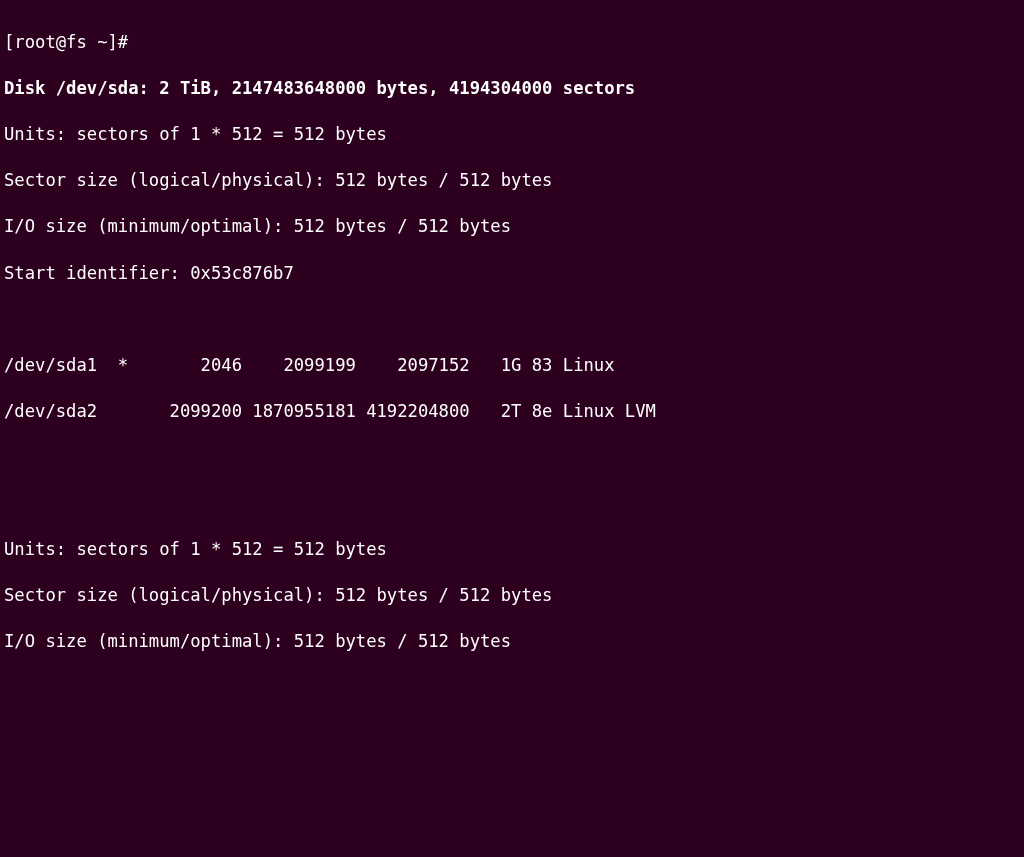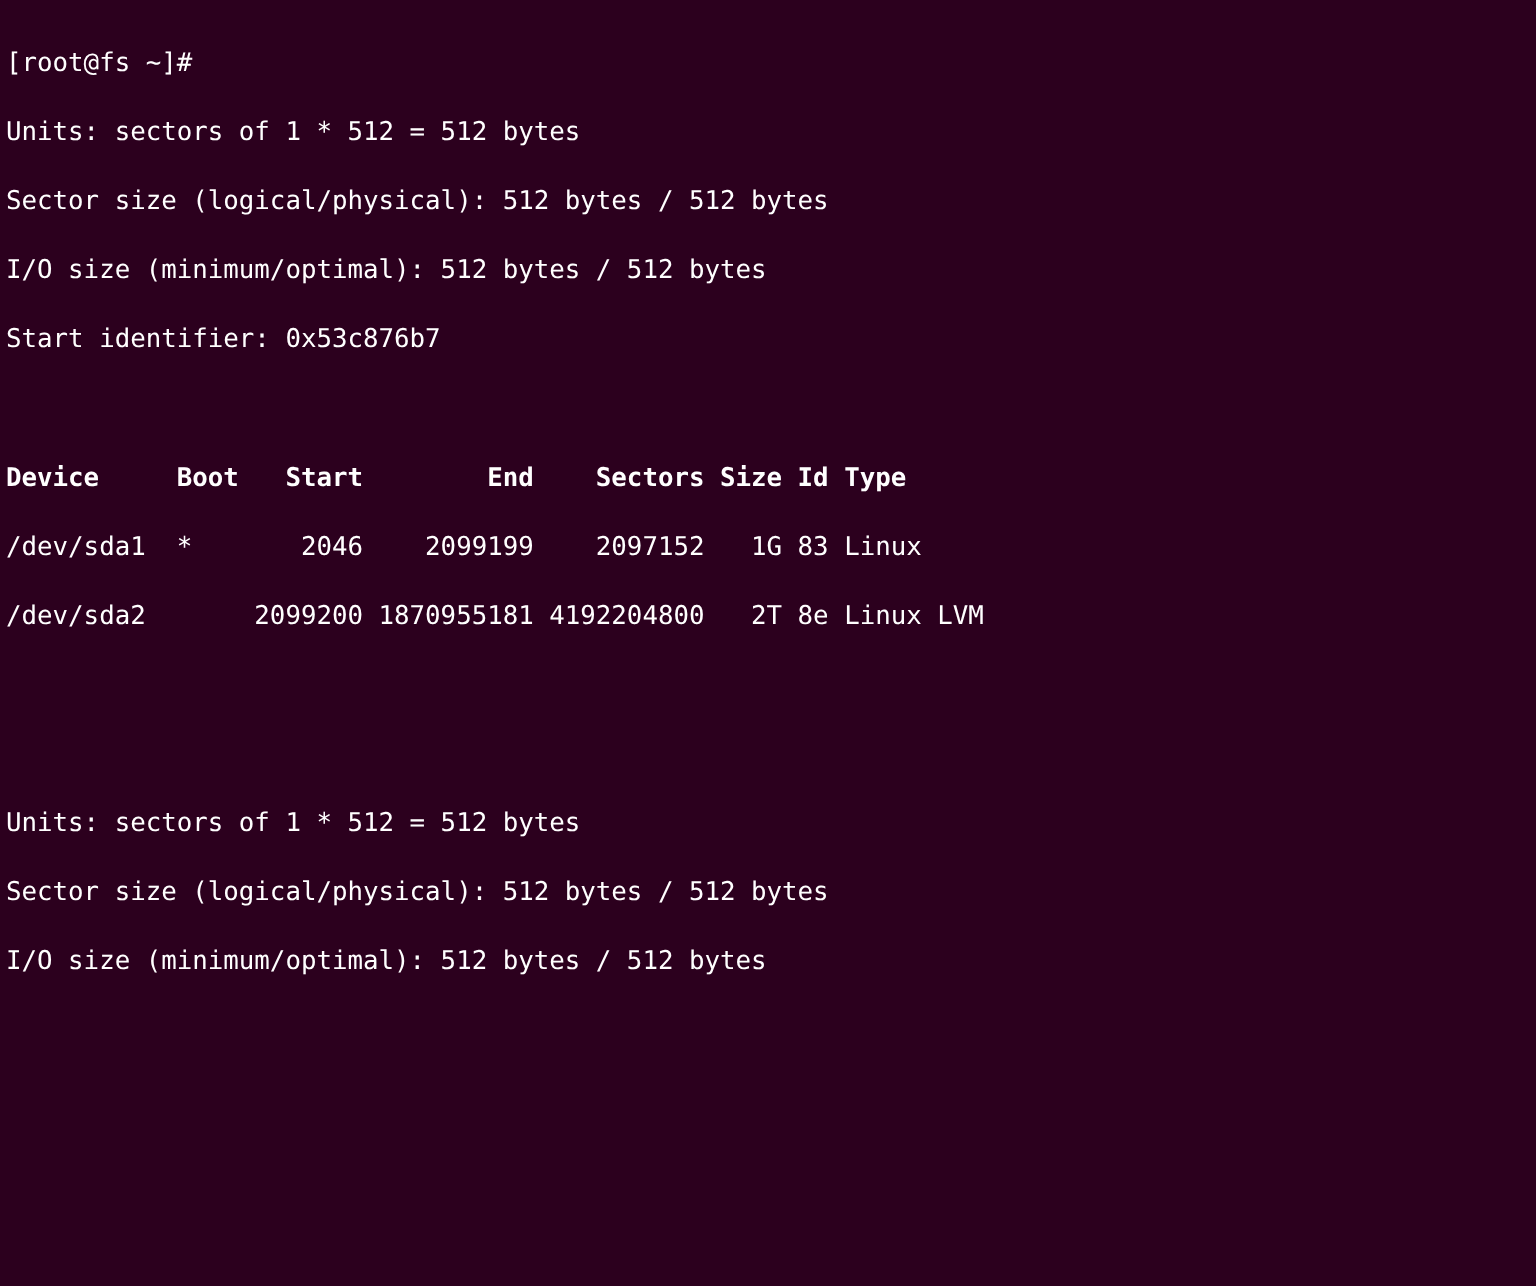--- a/index.html
+++ b/index.html
@@ -18,26 +18,26 @@
     padding: 8px 4px 4px 4px;
     white-space: pre;
   }
   .bold { font-weight: bold; }
 </style>
 </head>
 <body>
 
 <div class="terminal">
 <div><span>[root@fs ~]#</span><span></span></div>
+<div class="bold">Disk /dev/sda: 2 TiB, 2147483648000 bytes, 4194304000 sectors</div>
 <div>Units: sectors of 1 * 512 = 512 bytes</div>
 <div>Sector size (logical/physical): 512 bytes / 512 bytes</div>
 <div>I/O size (minimum/optimal): 512 bytes / 512 bytes</div>
 <div>Start identifier: 0x53c876b7</div>
 <div>&nbsp;</div>
-<div class="bold">Device     Boot   Start        End    Sectors Size Id Type</div>
 <div>/dev/sda1  *       2046    2099199    2097152   1G 83 Linux</div>
 <div>/dev/sda2       2099200 1870955181 4192204800   2T 8e Linux LVM</div>
 <div>&nbsp;</div>
 <div>&nbsp;</div>
 <div>Units: sectors of 1 * 512 = 512 bytes</div>
 <div>Sector size (logical/physical): 512 bytes / 512 bytes</div>
 <div>I/O size (minimum/optimal): 512 bytes / 512 bytes</div>
 
 
 

